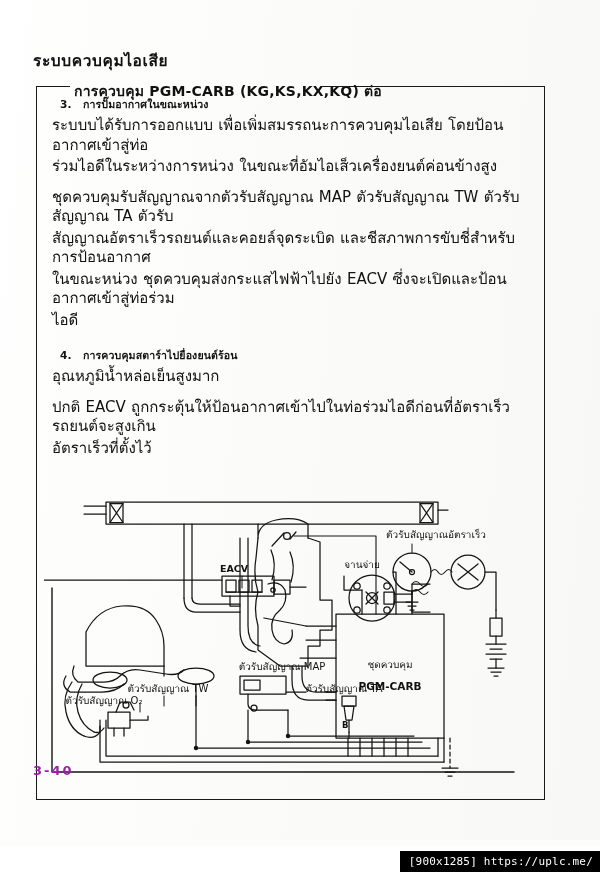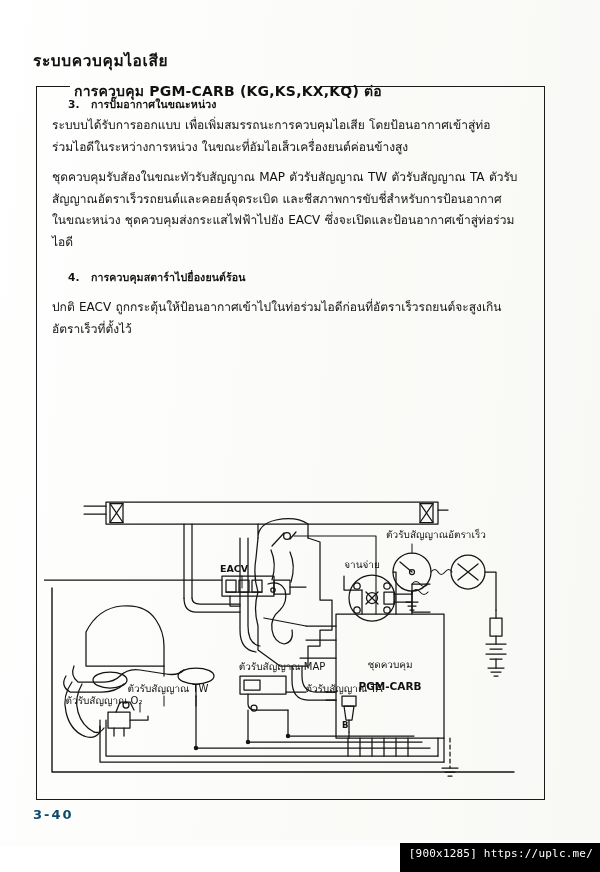--- a/index.html
+++ b/index.html
@@ -46,45 +46,45 @@
   }
   .run-dash{
     position:absolute;height:0;border-top:1.4px solid #1a1a1a;top:86px;
   }
   
   .body-text{
     position:absolute;left:52px;top:96px;width:478px;
     color:#111;
   }
   .sec-head{
-    font-size:10.6px;font-weight:bold;margin:0 0 3px 16px;
+    font-size:10.6px;font-weight:bold;margin:0 0 3px 8px;
     letter-spacing:.1px;white-space:nowrap;
   }
   .para{
-    font-size:12px;line-height:19.5px;margin:0 0 2px 0;
+    font-size:15px;line-height:19.5px;margin:0 0 2px 0;
     text-align:left;word-spacing:.5px;
   }
   .gap-s{height:9px;}
   .gap-m{height:15px;}
   
   .diagram{
     position:absolute;left:44px;top:480px;width:494px;height:300px;
   }
   .diagram svg{display:block;}
   
   .folio{
-    position:absolute;left:33px;top:807px;
-    font-size:13px;font-weight:bold;letter-spacing:2px;color:#0c4a6e;
+    position:absolute;left:33px;top:763px;
+    font-size:13px;font-weight:bold;letter-spacing:2px;color:#a21caf;
   }
   
   .watermark{
     position:absolute;right:0;bottom:0;
     background:#000;color:#fff;
     font-family:"DejaVu Sans Mono","Liberation Mono",monospace;
-    font-size:11px;padding:4px 7px 12px 9px;
+    font-size:11px;padding:4px 7px 4px 9px;
     letter-spacing:.2px;white-space:nowrap;
   }
   .noisebar{
     position:absolute;left:0;bottom:0;width:600px;height:26px;
     background:#ffffff;
   }
 </style>
 </head>
 <body>
 
@@ -103,32 +103,33 @@
   <div class="body-text">
 
     <div class="sec-head">
       <span>3.</span>
       &nbsp;
       <span>การปั๊มอากาศในขณะหน่วง</span>
     </div>
     <p class="para">ระบบบได้รับการออกแบบ   เพื่อเพิ่มสมรรถนะการควบคุมไอเสีย   โดยป้อนอากาศเข้าสู่ท่อ</p>
     <p class="para">ร่วมไอดีในระหว่างการหน่วง  ในขณะที่อัมไอเส็วเครื่องยนต์ค่อนข้างสูง</p>
     <div class="gap-s"></div>
-    <p class="para">ชุดควบคุมรับสัองในขณะทัวรับสัญญาณ  MAP   ตัวรับสัญญาณ TW ตัวรับสัญญาณ TA    ตัวรับ</p>
+    <p class="para">ชุดควบคุมรับสัญญาณจากตัวรับสัญญาณ  MAP   ตัวรับสัญญาณ TW ตัวรับสัญญาณ TA    ตัวรับ</p>
     <p class="para">สัญญาณอัตราเร็วรถยนต์และคอยล์จุดระเบิด        และชีสภาพการขับชี่สำหรับการป้อนอากาศ</p>
     <p class="para">ในขณะหน่วง ชุดควบคุมส่งกระแสไฟฟ้าไปยัง EACV ซึ่งจะเปิดและป้อนอากาศเข้าสู่ท่อร่วม</p>
     <p class="para">ไอดี</p>
 
     <div class="gap-m"></div>
 
     <div class="sec-head">
       <span>4.</span>
       &nbsp;
       <span>การควบคุมสตาร์าไปยื่องยนต์ร้อน</span>
     </div>
+    <p class="para">อุณหภูมิน้ำหล่อเย็นสูงมาก</p>
     <div class="gap-s"></div>
     <p class="para">ปกติ   EACV ถูกกระตุ้นให้ป้อนอากาศเข้าไปในท่อร่วมไอดีก่อนที่อัตราเร็วรถยนต์จะสูงเกิน</p>
     <p class="para">อัตราเร็วที่ตั้งไว้</p>
   </div>
 
   <div class="diagram">
     <svg width="494" height="300" viewBox="0 0 494 300" xmlns="http://www.w3.org/2000/svg">
       <g fill="none" stroke="#141414" stroke-width="1.25" stroke-linejoin="round" stroke-linecap="round">
 
         <g>

